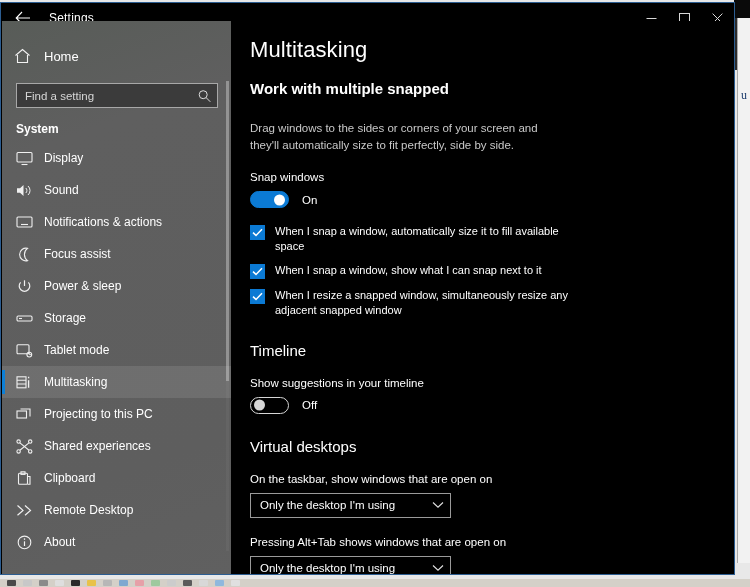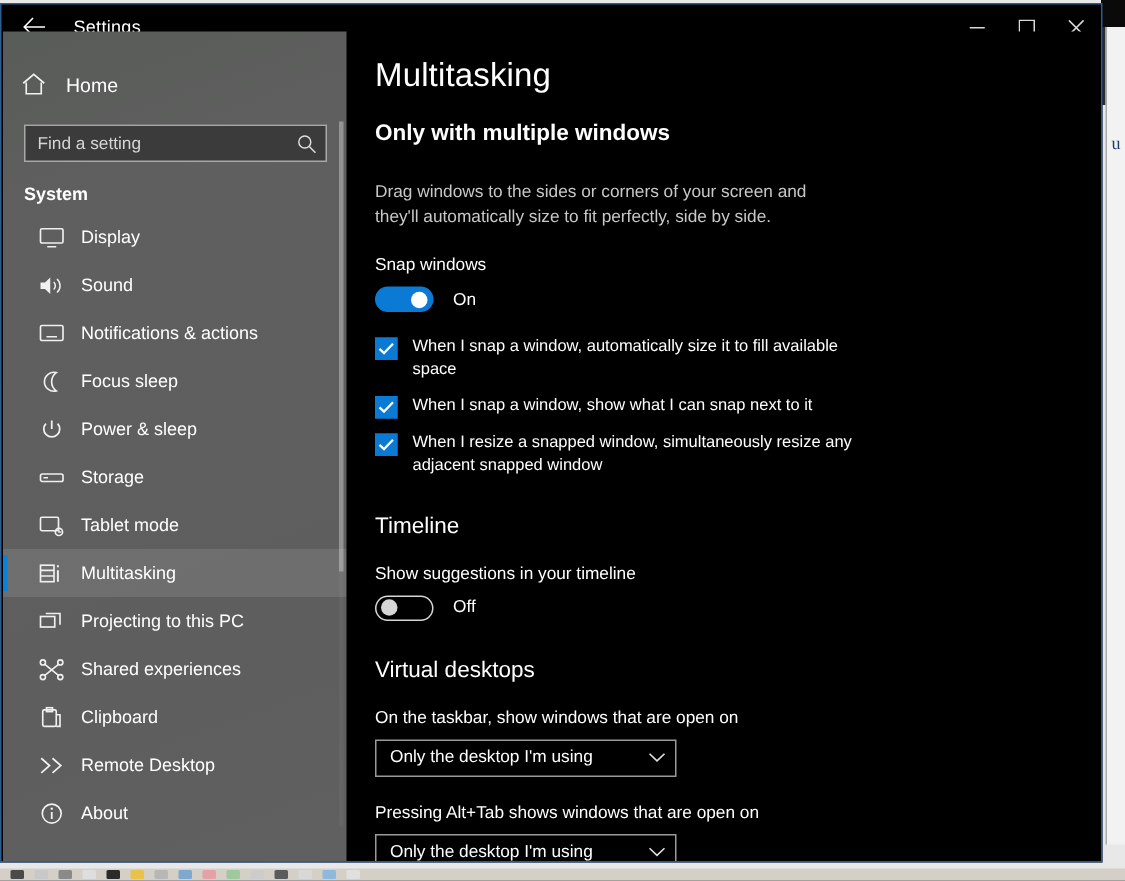--- a/index.html
+++ b/index.html
@@ -138,21 +138,21 @@
 
   #sidebar-group-title {
     font-size: 12px; color: #ffffff; font-weight: bold;
     padding: 14px 0 6px 14px;
   }
 
   .nav-item {
     position: relative;
     display: flex; align-items: center;
     height: 32px;
-    padding-left: 24px;
+    padding-left: 14px;
     cursor: default;
   }
   .nav-item .nav-icon {
     width: 28px; min-width: 28px;
     display: flex; align-items: center;
     color: #f0f0f0;
   }
   .nav-item .nav-label {
     font-size: 12px; color: #ffffff;
     white-space: nowrap;
@@ -353,21 +353,21 @@
             </svg>
           </span>
           <span class="nav-label">Notifications &amp; actions</span>
         </div>
         <div class="nav-item">
           <span class="nav-icon">
             <svg width="17" height="15" viewBox="0 0 17 15">
               <path d="M11.5 1.4 A6.3 6.3 0 1 0 11.5 13.6 A7.6 7.6 0 0 1 11.5 1.4 Z" fill="none" stroke="currentColor" stroke-width="1.1"></path>
             </svg>
           </span>
-          <span class="nav-label">Focus sleep</span>
+          <span class="nav-label">Focus assist</span>
         </div>
         <div class="nav-item">
           <span class="nav-icon">
             <svg width="17" height="15" viewBox="0 0 17 15">
               <path d="M8.5 1.3 V7" stroke="currentColor" stroke-width="1.2" fill="none"></path>
               <path d="M4.6 3.4 A5.3 5.3 0 1 0 12.4 3.4" fill="none" stroke="currentColor" stroke-width="1.2"></path>
             </svg>
           </span>
           <span class="nav-label">Power &amp; sleep</span>
         </div>
@@ -453,21 +453,21 @@
       </div>
 
     <div id="sidebar-scroll-track"></div>
     <div id="sidebar-scroll-thumb"></div>
   </div>
 
   <div id="main">
 
     <div id="page-title">Multitasking</div>
 
-    <div class="section-head">Only with multiple windows</div>
+    <div class="section-head">Work with multiple snapped</div>
     <div class="body-text">Drag windows to the sides or corners of your screen and they'll automatically size to fit perfectly, side by side.</div>
 
     <div class="field-label">Snap windows</div>
     <div class="toggle-row">
       <div class="toggle on">
         <div class="knob"></div>
       </div>
       <span class="toggle-state">On</span>
     </div>
 

